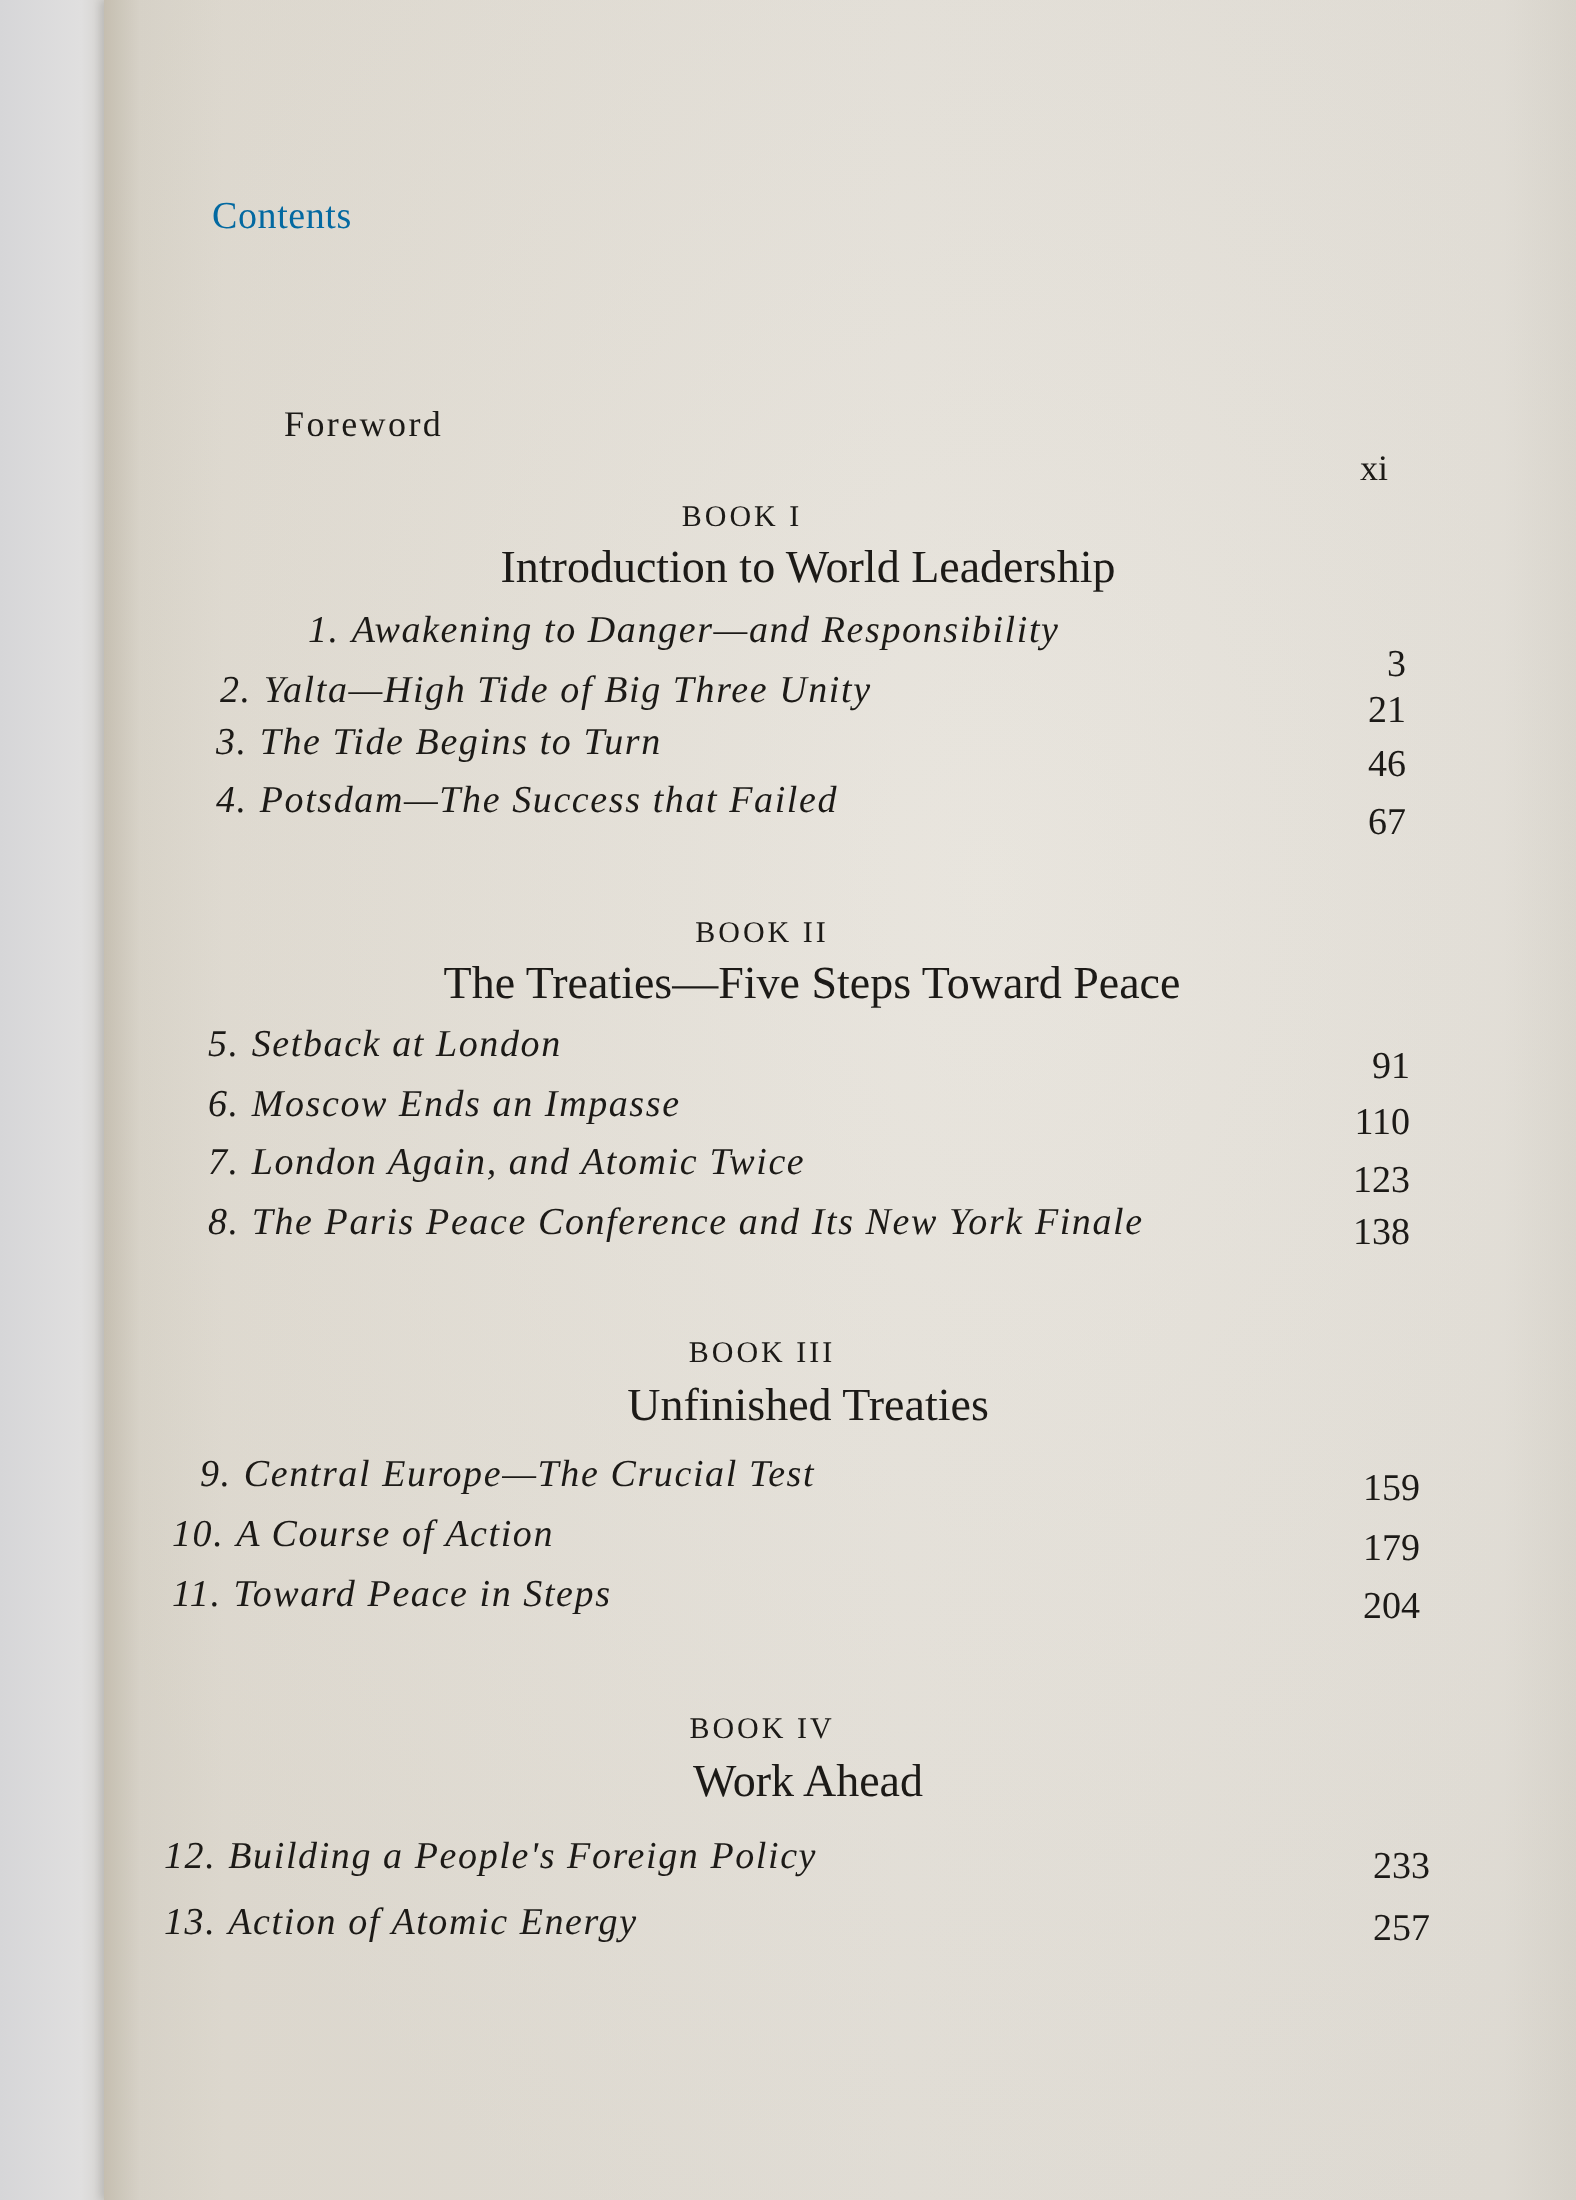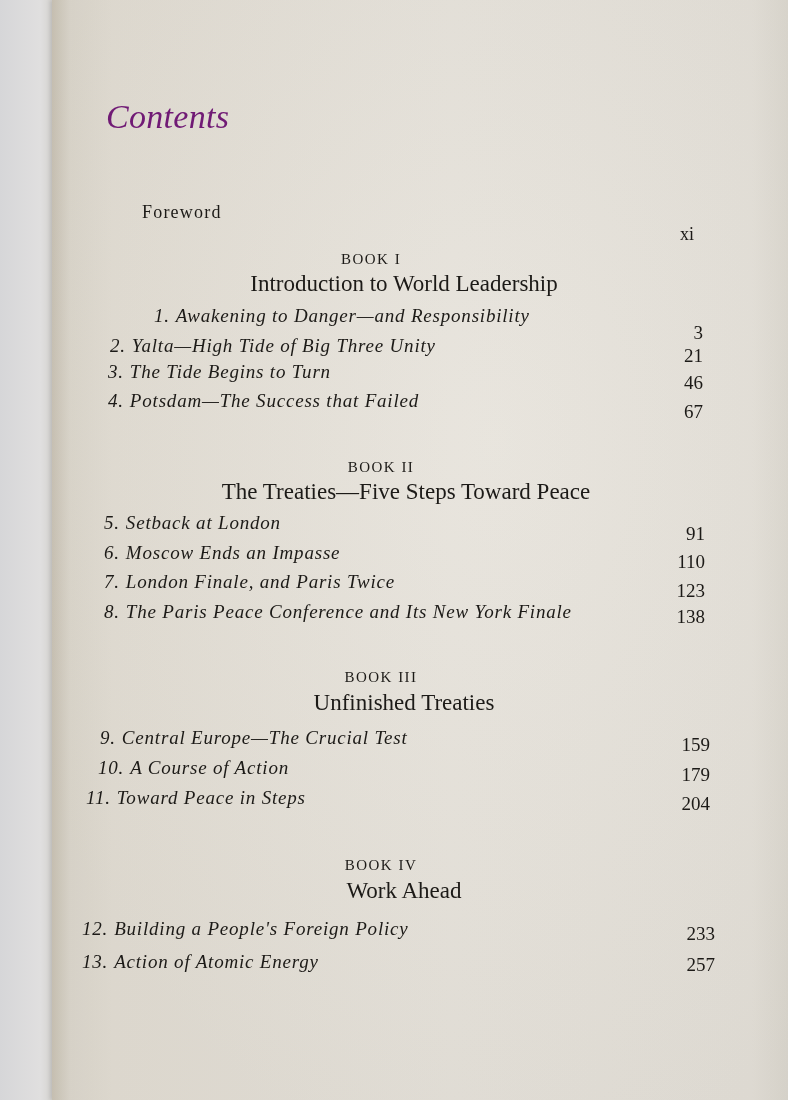--- a/index.html
+++ b/index.html
@@ -31,24 +31,23 @@
     .page::after {
       content: "";
       position: absolute;
       left: 0; top: 0; right: 0; bottom: 0;
       background: radial-gradient(ellipse at 60% 40%, rgba(255,255,255,0.10), rgba(0,0,0,0.03) 80%);
       pointer-events: none;
     }
     .contents-title {
       position: absolute;
       left: 106px; top: 98px;
-      font-size: 34px;
+      font-size: 19px;
       letter-spacing: 0.3px;
-      color: #701a75;
-      font-style: italic;
+      color: #0369a1;
     }
     .foreword {
       position: absolute;
       left: 142px; top: 202px;
       font-size: 18px;
       letter-spacing: 1.2px;
     }
     .foreword-page {
       position: absolute;
       left: 680px; top: 224px;
@@ -128,38 +127,38 @@
   <span class="num">5.</span><span>Setback at London</span>
 </div>
 <div class="page-num" style="left:645px; top:523px;">91</div>
 
 <div class="chapter" style="left:104px; top:542px;">
   <span class="num">6.</span><span>Moscow Ends an Impasse</span>
 </div>
 <div class="page-num" style="left:645px; top:551px;">110</div>
 
 <div class="chapter" style="left:104px; top:571px;">
-  <span class="num">7.</span><span>London Finale, and Paris Twice</span>
+  <span class="num">7.</span><span>London Again, and Atomic Twice</span>
 </div>
 <div class="page-num" style="left:645px; top:580px;">123</div>
 
 <div class="chapter" style="left:104px; top:601px;">
   <span class="num">8.</span><span>The Paris Peace Conference and Its New York Finale</span>
 </div>
 <div class="page-num" style="left:645px; top:606px;">138</div>
 
 <div class="book-label" style="top:669px; left:10px;">BOOK III</div>
 <div class="book-title" style="top:690px; left:10px;">Unfinished Treaties</div>
 
 <div class="chapter" style="left:100px; top:727px;">
   <span class="num">9.</span><span>Central Europe—The Crucial Test</span>
 </div>
 <div class="page-num" style="left:650px; top:734px;">159</div>
 
-<div class="chapter" style="left:86px; top:757px;margin-left:12px;">
+<div class="chapter" style="left:86px; top:757px;">
   <span class="num">10.</span><span>A Course of Action</span>
 </div>
 <div class="page-num" style="left:650px; top:764px;">179</div>
 
 <div class="chapter" style="left:86px; top:787px;">
   <span class="num">11.</span><span>Toward Peace in Steps</span>
 </div>
 <div class="page-num" style="left:650px; top:793px;">204</div>
 
 <div class="book-label" style="top:857px; left:10px;">BOOK IV</div>

